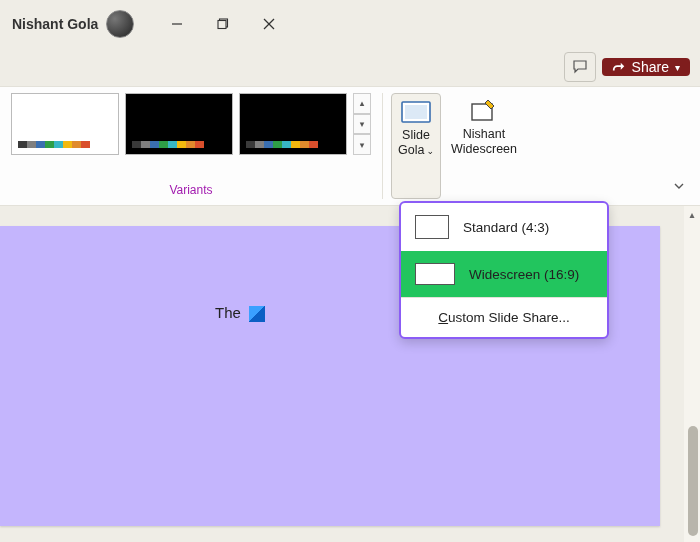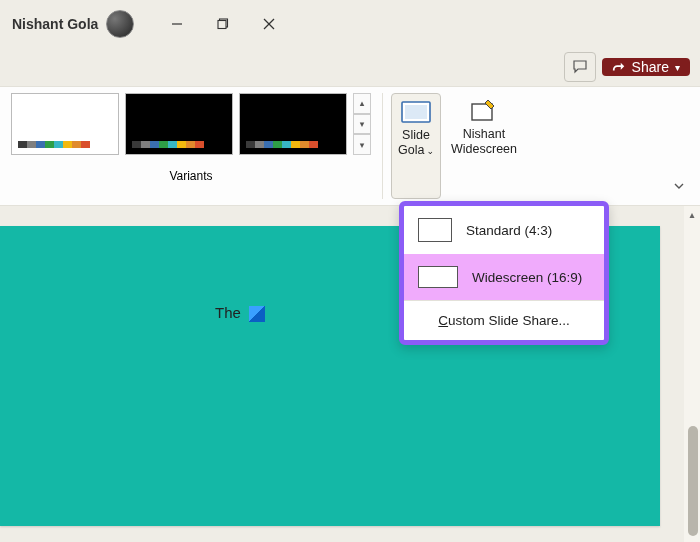--- a/index.html
+++ b/index.html
@@ -22,46 +22,46 @@
   
   .ribbon { background: #fdfdfd; border-top: 1px solid #e3e1d9; border-bottom: 1px solid #e3e1d9; height: 120px; display: flex; position: relative; }
   .variants-group { display: flex; flex-direction: column; align-items: center; padding: 6px 4px 2px 4px; width: 382px; }
   .variants-row { display: flex; gap: 6px; }
   .variant { width: 108px; height: 62px; border: 1px solid #bbb; background: #fff; position: relative; }
   .variant.dark { background: #000; }
   .swatches { position: absolute; bottom: 6px; left: 6px; display: flex; }
   .sw { width: 9px; height: 7px; }
   .gallery-ctrl { width: 18px; display: flex; flex-direction: column; }
   .gbtn { flex: 1; border: 1px solid #ccc; background: #fafafa; display:flex;align-items:center;justify-content:center;font-size:9px;color:#555;}
-  .group-label { font-size: 12px; color: #000000; margin-top: 14px; }
+  .group-label { font-size: 12px; color: #a21caf; margin-top: 28px; }
   .vsep { width: 1px; background: #e3e1d9; margin: 6px 0; }
 
   .size-group { display: flex; padding: 6px 8px; gap: 4px; }
   .rbtn { display: flex; flex-direction: column; align-items: center; justify-content: flex-start; padding: 4px 6px 13px 6px; border-radius: 4px; min-width: 50px; }
   .rbtn.active { background: #f3f1ea; border: 1px solid #c9c7c0; }
   .rbtn .ic { width: 32px; height: 28px; display: flex; align-items: center; justify-content: center; margin-bottom: 2px; }
   .rbtn .lbl { font-size: 12.5px; color: #222; text-align: center; line-height: 1.2; }
   .rbtn .lbl .arrow { font-size: 9px; margin-left: 2px; }
 
   .ribbon-collapse { position: absolute; right: 14px; bottom: 8px; color: #555; }
 
   
   .workspace { position: absolute; left: 0; right: 0; top: 206px; bottom: 0; background: #efede6; }
-  .slide { position: absolute; left: 0; top: 20px; width: 660px; height: 300px; background: #14b8a6; box-shadow: 0 1px 2px rgba(0,0,0,0.15); }
+  .slide { position: absolute; left: 0; top: 20px; width: 660px; height: 300px; background: #c4b5fd; box-shadow: 0 1px 2px rgba(0,0,0,0.15); }
   .logo { position: absolute; left: 215px; top: 78px; display: flex; align-items: flex-start; gap: 8px; }
   .logo-text { font-size: 15px; color: #222; line-height: 1.2; }
   .logo-mark { width: 16px; height: 16px; background: linear-gradient(135deg, #3aa0ff 50%, #0b5fc4 50%); transform: rotate(0deg); margin-top: 2px; }
   .vscroll { position: absolute; right: 0; top: 0; bottom: 0; width: 16px; background: #f6f4ee; }
   .vscroll .thumb { position: absolute; right: 2px; width: 10px; background: #b8b5ab; border-radius: 5px; }
   .vscroll .arrow-up { position: absolute; top: 0; left: 0; right: 0; height: 16px; display:flex;align-items:center;justify-content:center;font-size:10px;color:#666; }
 
   
-  .menu { position: absolute; left: 399px; top: 201px; width: 210px; background: #fff; border: 5px solid #8b5cf6; border-radius: 6px; box-shadow: 0 4px 12px rgba(0,0,0,0.18); overflow: hidden; }
+  .menu { position: absolute; left: 399px; top: 201px; width: 210px; background: #fff; border: 2px solid #8b5cf6; border-radius: 6px; box-shadow: 0 4px 12px rgba(0,0,0,0.18); overflow: hidden; }
   .mi { display: flex; align-items: center; gap: 14px; padding: 12px 14px; font-size: 13.5px; color: #222; }
-  .mi.hover { background: #f0abfc; }
+  .mi.hover { background: #22c55e; }
   .mi .thumb43 { width: 34px; height: 24px; border: 1.5px solid #555; background: #fff; }
   .mi .thumb169 { width: 40px; height: 22px; border: 1.5px solid #555; background: #fff; }
   .msep { height: 1px; background: #e3e1d9; }
   .mi.center { justify-content: center; }
 </style>
 </head>
 <body>
 
 <div class="titlebar">
   <div class="user">

